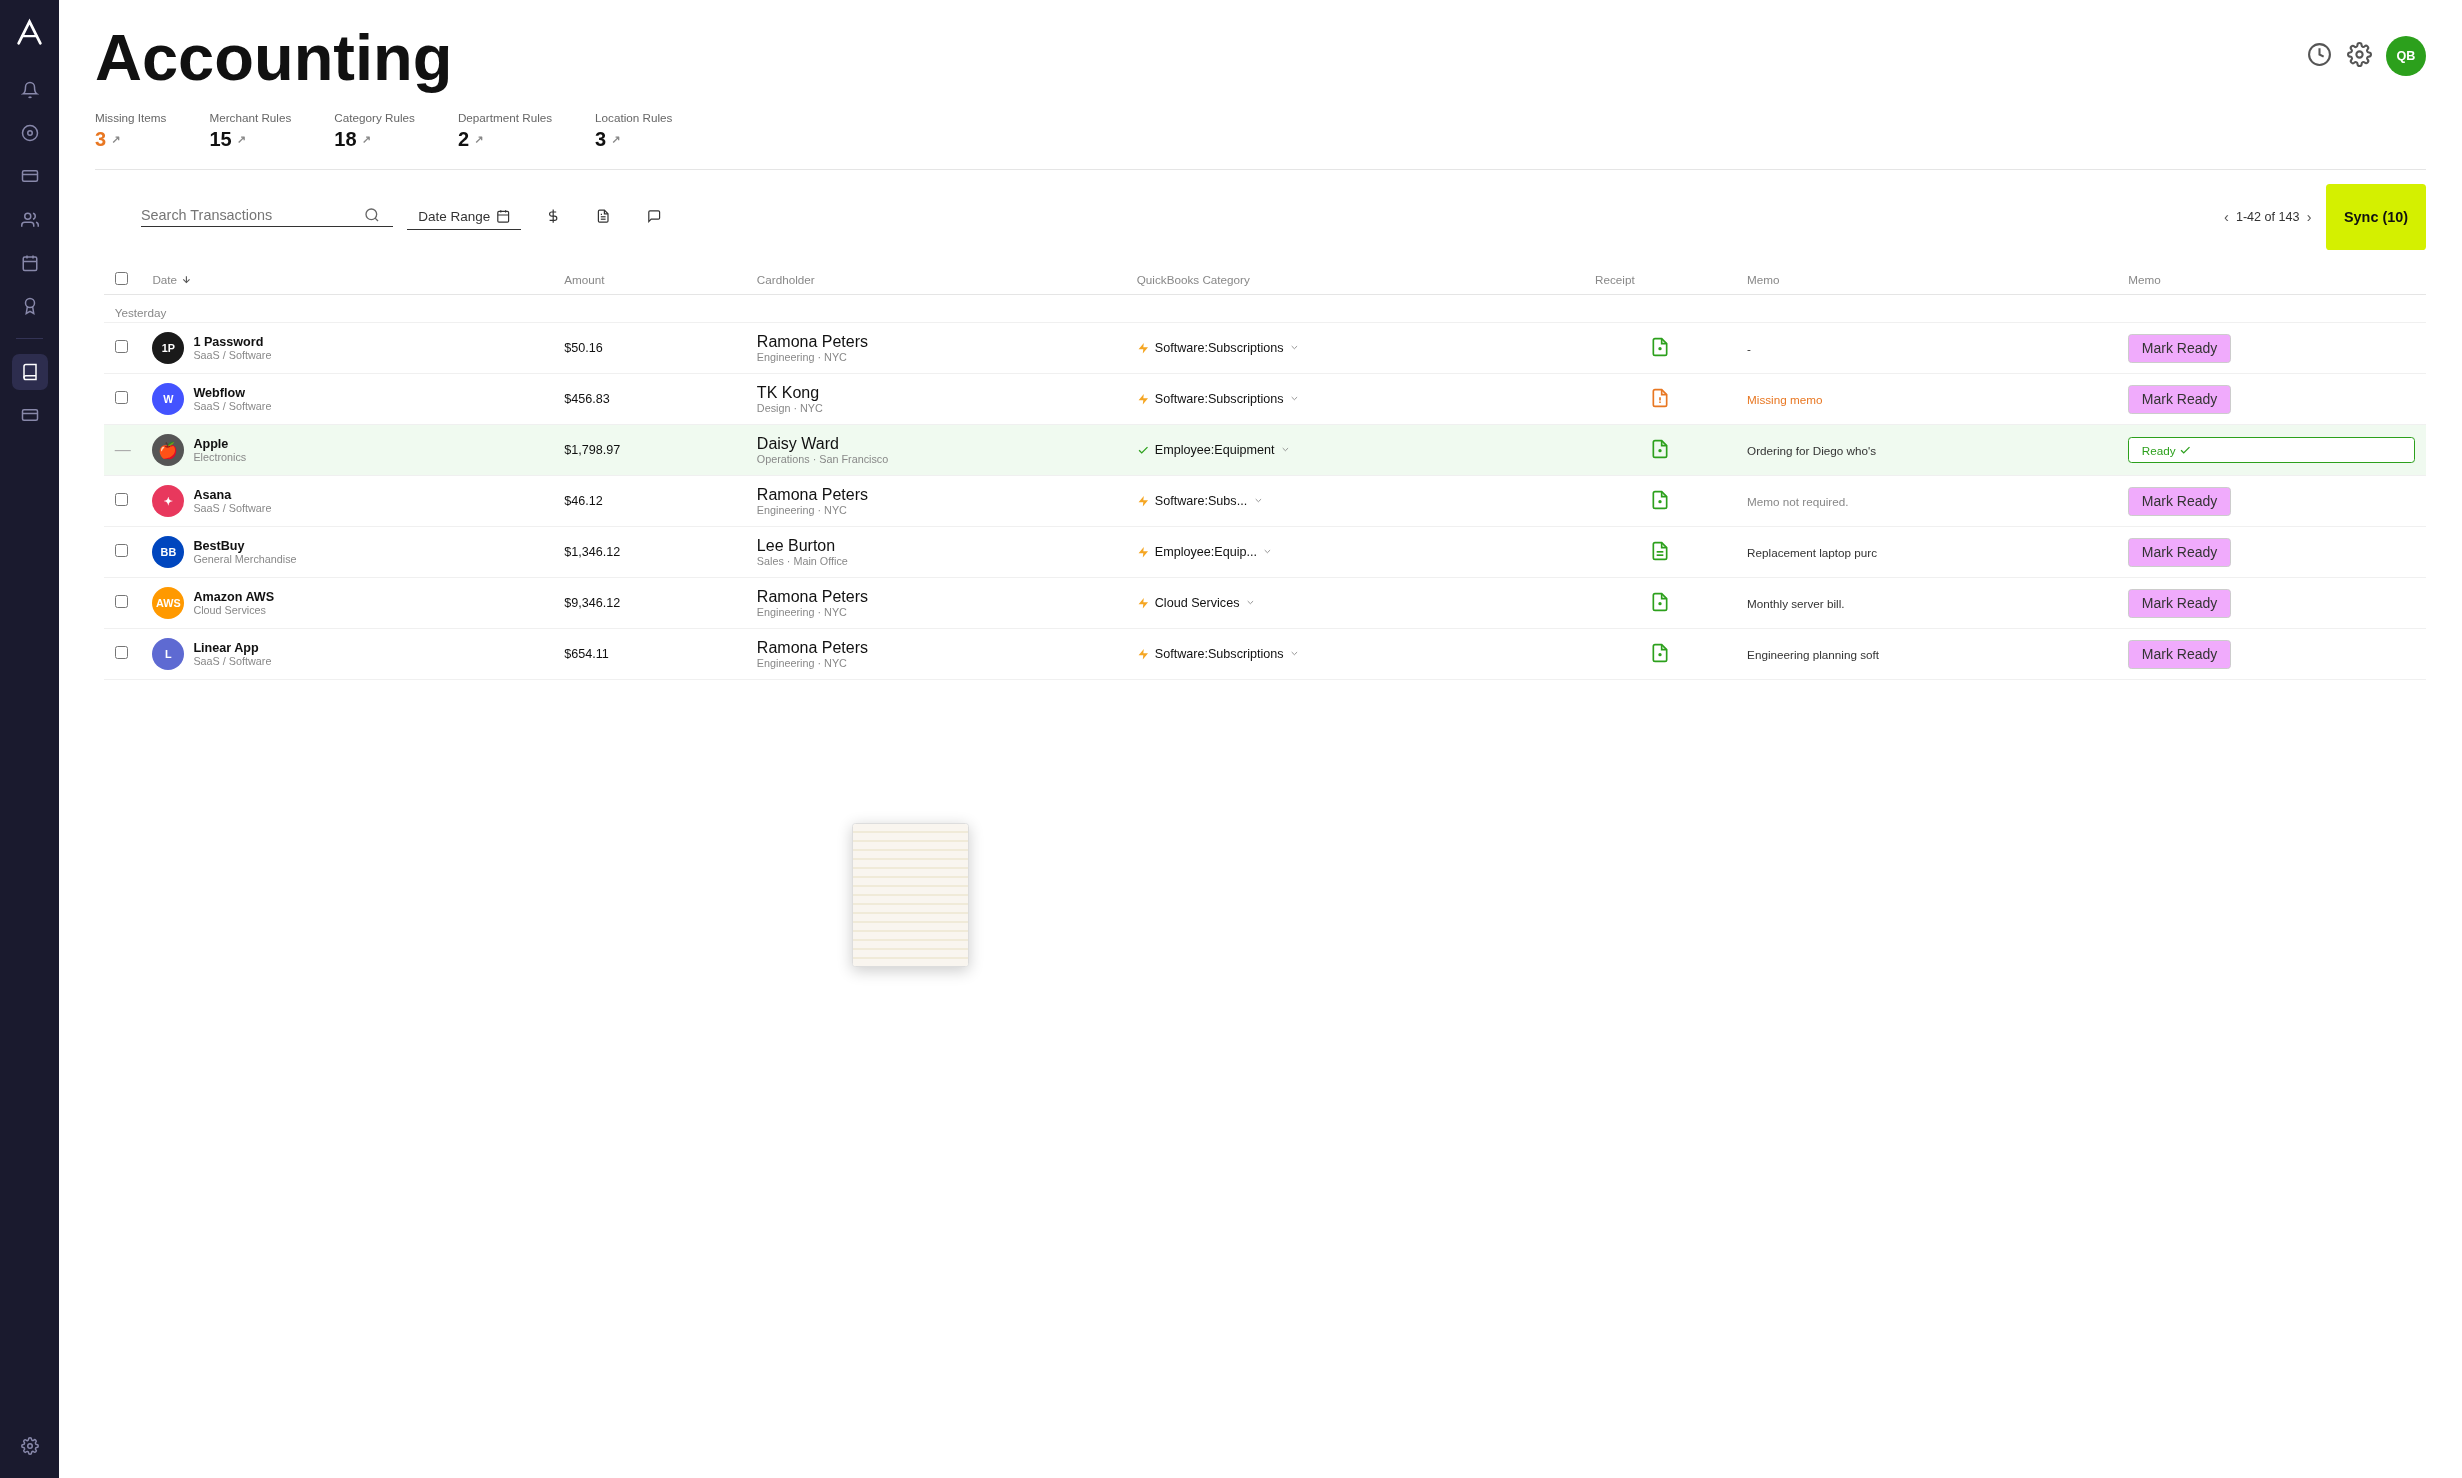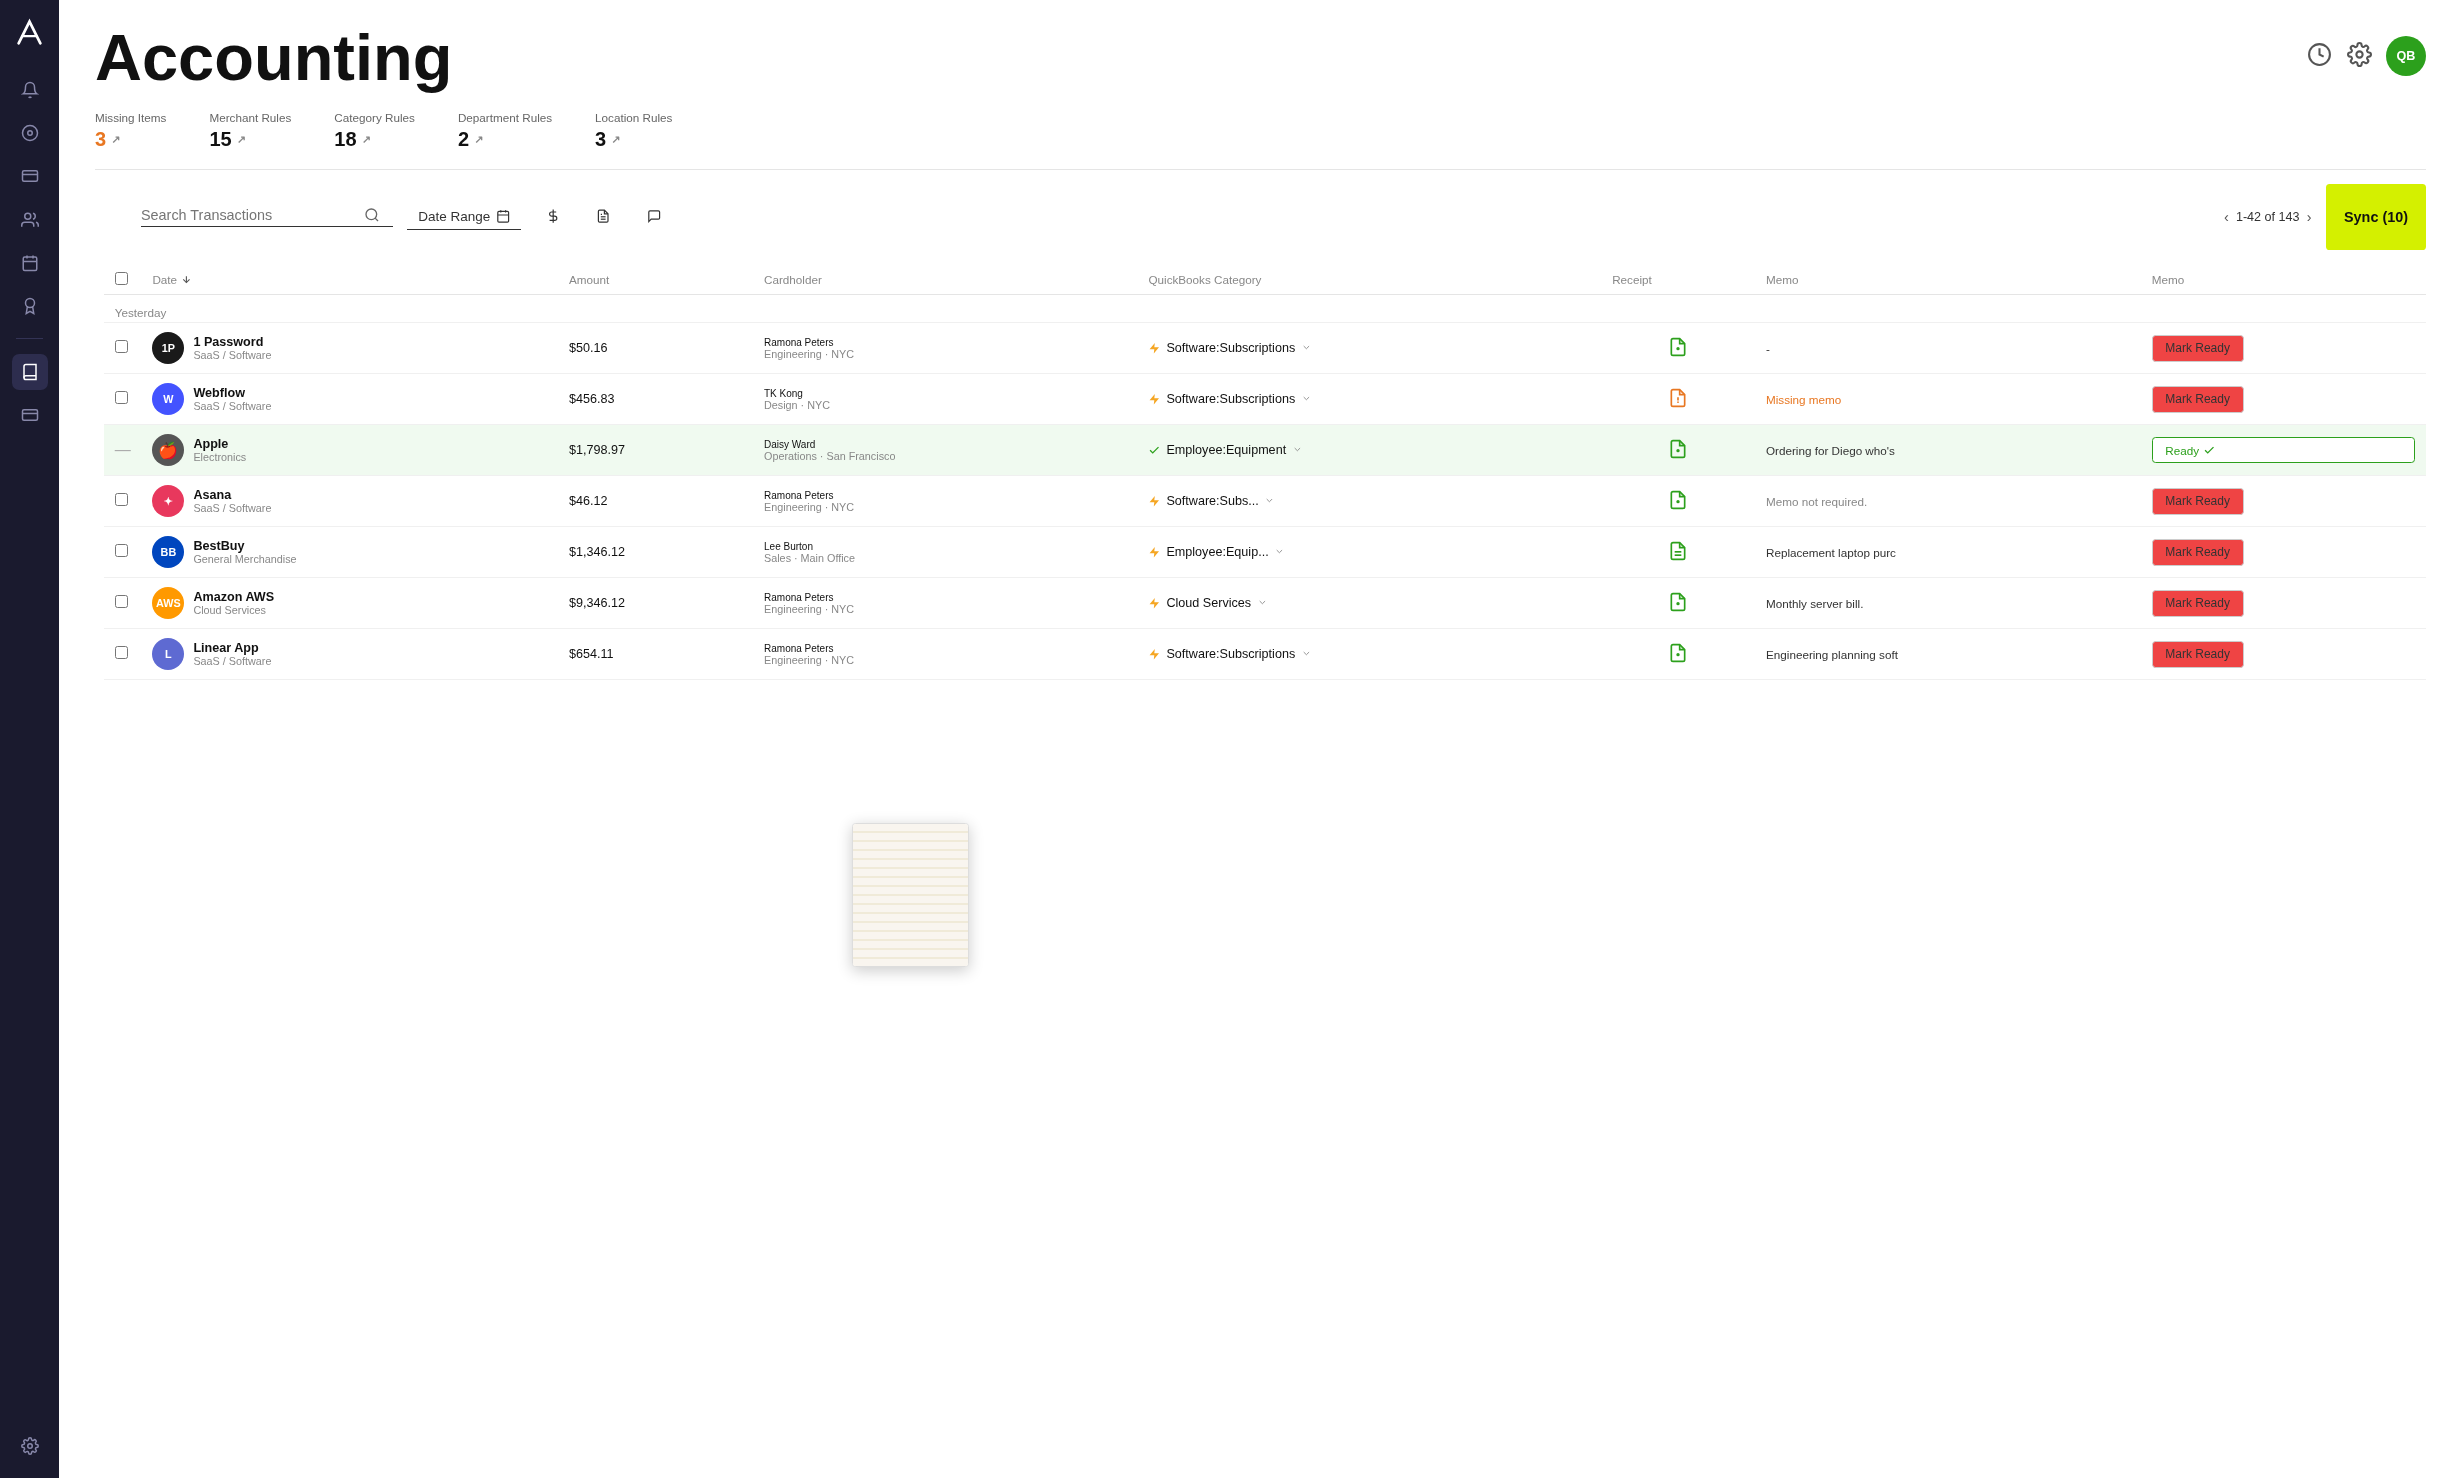--- a/index.html
+++ b/index.html
@@ -174,42 +174,42 @@
       flex-shrink: 0;
       overflow: hidden;
     }
     .merchant-name { font-weight: 600; font-size: 12.6px; color: #111; }
     .merchant-type { font-size: 10.8px; color: #888; }
 
     
     .amount-cell { font-weight: 500; color: #111; }
 
     
-    .cardholder-name { font-weight: 500; color: #111; font-size: 10px; }
+    .cardholder-name { font-weight: 500; color: #111; font-size: 16px; }
     .cardholder-dept { font-size: 10.8px; color: #888; }
 
     
     .qb-category-cell {
       display: flex; align-items: center; gap: 5.4px;
       font-size: 12.6px; color: #111;
     }
     .category-chevron { color: #888; font-size: 10.8px; cursor: pointer; }
 
     
     .receipt-icon-cell { text-align: center; }
 
     
     .memo-cell { font-size: 11.7px; color: #333; max-width: 162px; overflow: hidden; text-overflow: ellipsis; white-space: nowrap; }
 
     
     .mark-ready-btn {
       border: 0.9px solid #ccc;
-      background: #ef4444;
+      background: #f0abfc;
       padding: 5.4px 12.6px;
-      font-size: 12px;
+      font-size: 14px;
       border-radius: 3.6px;
       cursor: pointer;
       white-space: nowrap;
       color: #333;
     }
     .ready-badge {
       display: flex; align-items: center; gap: 3.6px;
       border: 0.9px solid #2ca01c;
       background: #fff;
       padding: 5.4px 12.6px;

